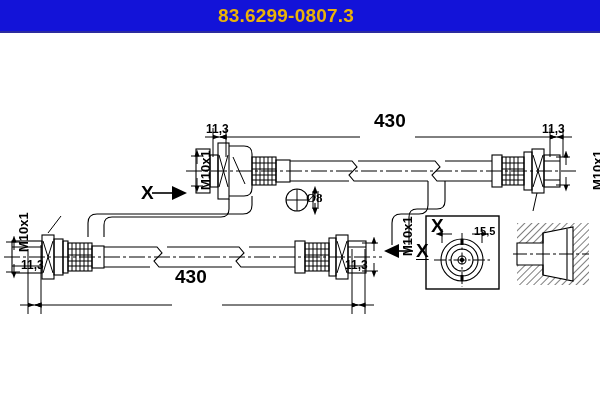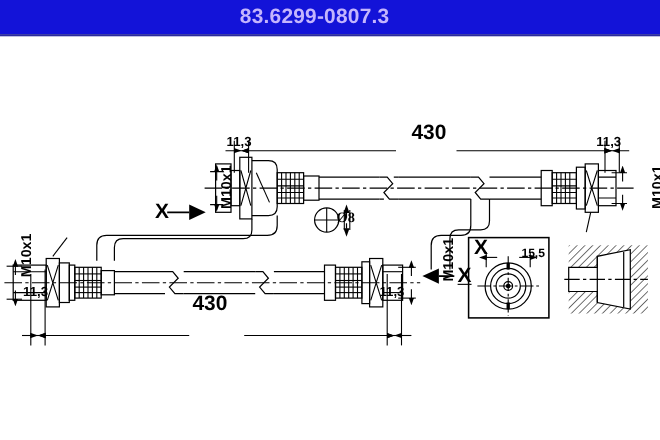--- a/index.html
+++ b/index.html
@@ -4,21 +4,21 @@
 <style>
   html,body{margin:0;padding:0;background:#fff;}
   body{width:600px;height:400px;overflow:hidden;
        font-family:"Liberation Sans",sans-serif;}
   #page{position:relative;width:600px;height:400px;background:#ffffff;}
 
   
   #header{position:absolute;left:0;top:0;width:600px;height:31px;
           background:#1313d8;display:flex;align-items:center;
           justify-content:center;}
-  #header .htxt{color:#c4b5fd;font-weight:bold;font-size:19px;
+  #header .htxt{color:#eab308;font-weight:bold;font-size:19px;
           letter-spacing:.2px;white-space:pre;}
   #header-rule{position:absolute;left:0;top:31px;width:600px;height:2px;
           background:#2b2b9e;}
 
   
   #canvas{position:absolute;left:0;top:33px;width:600px;height:367px;}
   #canvas svg{display:block;}
 
   
   .lbl{position:absolute;color:#000;font-weight:bold;white-space:nowrap;}

